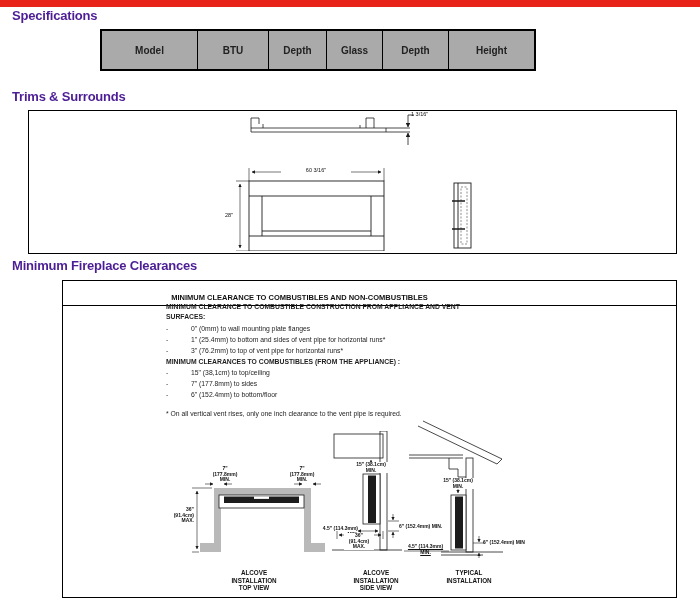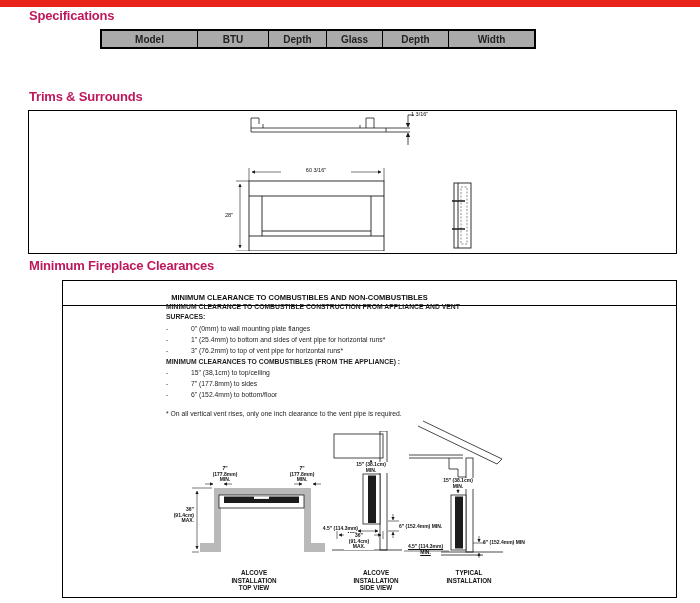--- a/index.html
+++ b/index.html
@@ -1,25 +1,25 @@
 <!DOCTYPE html>
 <html><head>
 <meta charset="utf-8">
 <style>
   html,body{margin:0;padding:0;background:#fff;}
   .page{position:relative;width:700px;height:603px;background:#ffffff;overflow:hidden;
         font-family:"Liberation Sans",sans-serif;color:#222;}
   .abs{position:absolute;}
   .redbar{position:absolute;left:0;top:0;width:700px;height:7px;background:#e8231a;}
-  .sec-head{position:absolute;left:29px;font-size:13px;font-weight:bold;color:#be185d;
+  .sec-head{position:absolute;left:12px;font-size:13px;font-weight:bold;color:#4c1d95;
             letter-spacing:-0.2px;margin:0;}
   
   .spec-table{position:absolute;left:100px;top:29px;border-collapse:collapse;
               font-size:10px;text-align:center;}
-  .spec-table th,.spec-table td{border:1px solid #000;padding:1px 3px;height:14px;}
+  .spec-table th,.spec-table td{border:1px solid #000;padding:12px 3px;height:14px;}
   .spec-table table, .spec-table{border:2px solid #000;}
   .spec-table th{background:#aaaaaa;font-weight:bold;}
   .c-model{width:89px}.c-btu{width:64px}.c-width{width:51px}.c-height{width:49px}
   .c-depth{width:59px}.c-glass{width:79px}
   
   .trims-box{position:absolute;left:28px;top:110px;width:647px;height:142px;border:1px solid #000;background:#fff;}
   .cl-box{position:absolute;left:62px;top:280px;width:613px;height:316px;border:1px solid #000;background:#fff;}
   .cl-title{position:absolute;left:0;top:8px;width:100%;box-sizing:border-box;
             padding:4px 150px 3px 10px;text-align:center;font-size:7.5px;font-weight:bold;
             border-bottom:1px solid #000;color:#111;}
@@ -49,21 +49,21 @@
   <h2 class="sec-head" style="top:8px;">Specifications</h2>
 
   <table class="spec-table">
     <thead>
       <tr>
         <th class="c-model">Model</th>
         <th class="c-btu">BTU</th>
         <th class="c-width">Depth</th>
         <th class="c-height">Glass</th>
         <th class="c-depth">Depth</th>
-        <th class="c-glass">Width</th>
+        <th class="c-glass">Height</th>
       </tr>
     </thead>
     <tbody>
     </tbody>
   </table>
 
   <h2 class="sec-head" style="top:89px;text-align:right;">Trims &amp; Surrounds</h2>
 
   <div class="trims-box">
     <svg class="abs" style="left:0;top:0;" width="645" height="140" viewBox="0 0 645 140">

